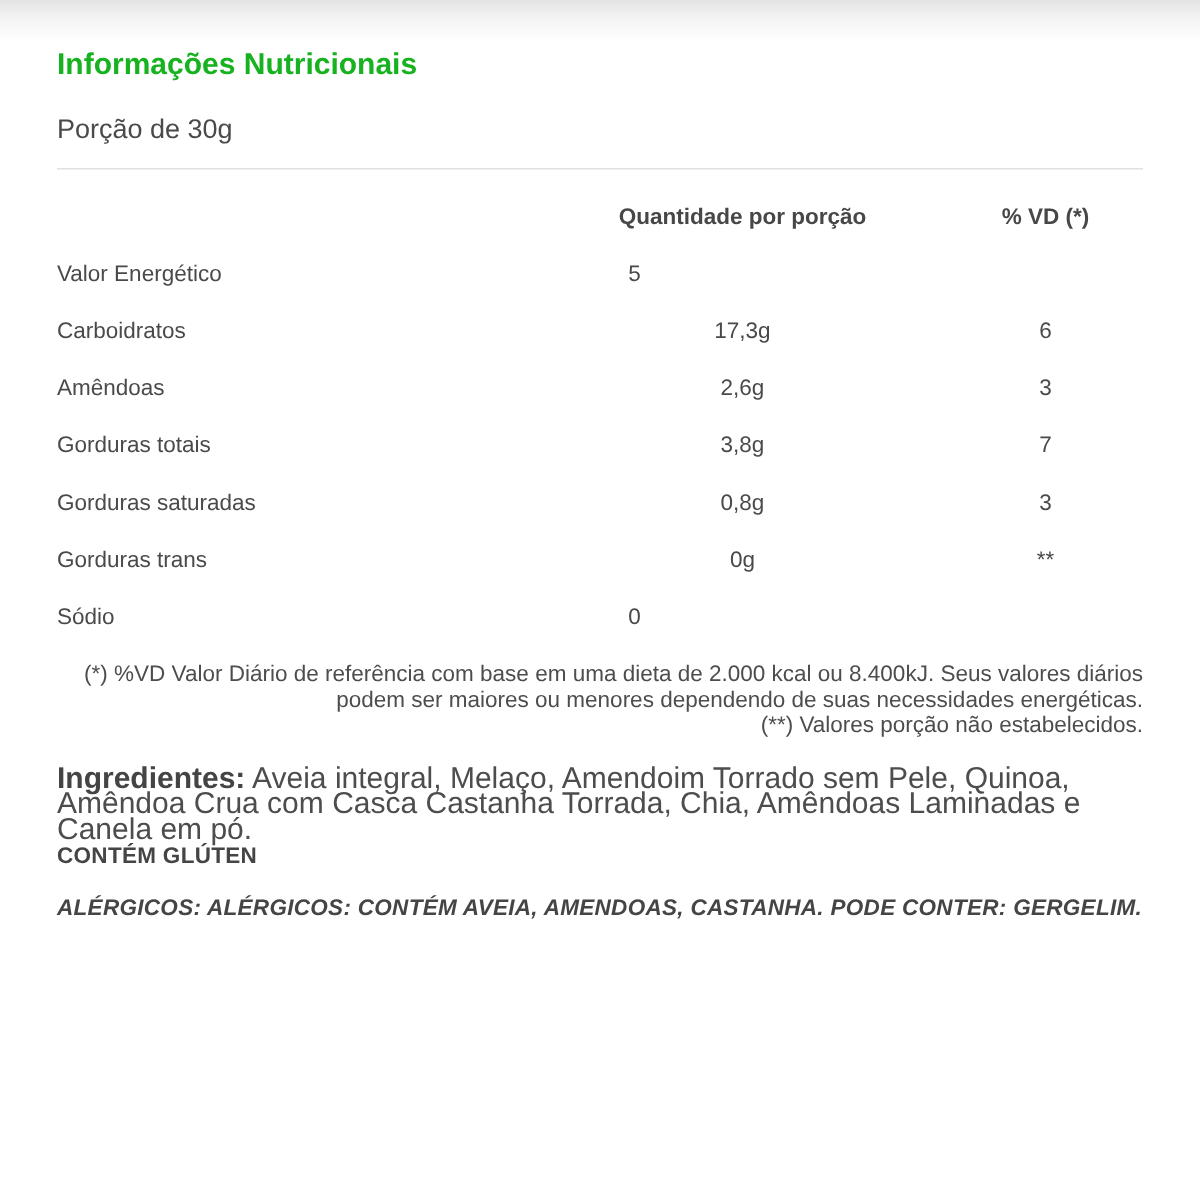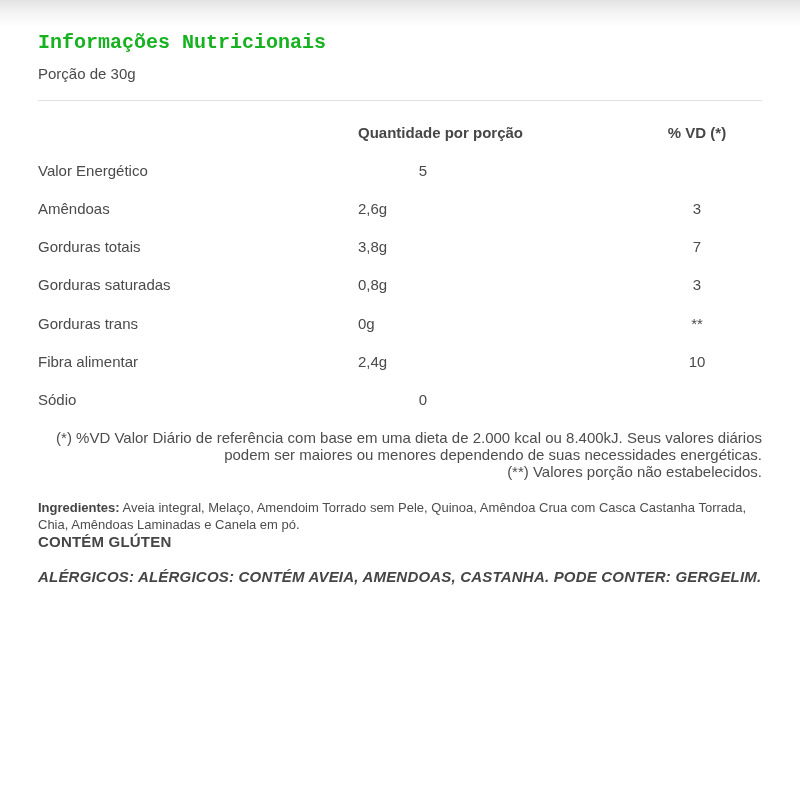--- a/index.html
+++ b/index.html
@@ -20,57 +20,56 @@
   }
   .container {
     padding: 0 38px;
   }
   .title {
     color: #16b21f;
     font-size: 20px;
     font-weight: 700;
     line-height: 26px;
     margin: 2px 0 0 0;
-    font-family: Liberation Mono, monospace;
   }
   .serving {
-    font-size: 15px;
+    font-size: 18px;
     line-height: 20px;
-    margin-top: 8px;
+    margin-top: 20px;
     color: #4a4a4a;
   }
   .divider {
     border: none;
     border-top: 1px solid #e1e1e1;
     margin: 16px 0 0 0;
   }
   .ntable {
     margin-top: 12px;
     font-size: 15px;
   }
   .trow {
     display: flex;
     align-items: center;
     height: 38.2px;
   }
   .trow.thead { font-weight: 600; color: #474747; }
   .c-label { width: 320px; text-align: left; }
-  .c-qty   { width: 274px; text-align: left; }
+  .c-qty   { width: 274px; text-align: center; }
   .c-dv    { width: 130px; text-align: center; }
   .footnotes {
     margin-top: 10px;
     font-size: 15px;
     line-height: 17px;
     color: #4d4d4d;
     text-align: right;
   }
   .footnotes p { margin: 0; }
   .ingredients {
     margin-top: 19px;
-    font-size: 13px;
+    font-size: 20px;
     line-height: 17px;
     color: #4d4d4d;
   }
   .ingredients .ing-label { font-weight: 700; color: #444444; }
   .gluten {
     font-size: 15px;
     font-weight: 600;
     color: #454545;
     letter-spacing: 0.2px;
   }
@@ -102,20 +101,25 @@
       <div class="c-label"></div>
       <div class="c-qty">Quantidade por porção</div>
       <div class="c-dv">% VD (*)</div>
     </div>
 
     <div class="trow">
       <div class="c-label">Valor Energético</div>
       <div class="c-dv">5</div>
     </div>
 
+    <div class="trow">
+      <div class="c-label">Carboidratos</div>
+      <div class="c-qty">17,3g</div>
+      <div class="c-dv">6</div>
+    </div>
 
     <div class="trow">
       <div class="c-label">Amêndoas</div>
       <div class="c-qty">2,6g</div>
       <div class="c-dv">3</div>
     </div>
 
     <div class="trow">
       <div class="c-label">Gorduras totais</div>
       <div class="c-qty">3,8g</div>
@@ -127,25 +131,20 @@
       <div class="c-qty">0,8g</div>
       <div class="c-dv">3</div>
     </div>
 
     <div class="trow">
       <div class="c-label">Gorduras trans</div>
       <div class="c-qty">0g</div>
       <div class="c-dv">**</div>
     </div>
 
-    <div class="trow">
-      <div class="c-label">Fibra alimentar</div>
-      <div class="c-qty">2,4g</div>
-      <div class="c-dv">10</div>
-    </div>
 
     <div class="trow">
       <div class="c-label">Sódio</div>
       <div class="c-dv">0</div>
     </div>
 
   </div>
 
   <div class="footnotes">
     <p>(*) %VD Valor Diário de referência com base em uma dieta de 2.000 kcal ou 8.400kJ. Seus valores diários podem ser maiores ou menores dependendo de suas necessidades energéticas.</p>

